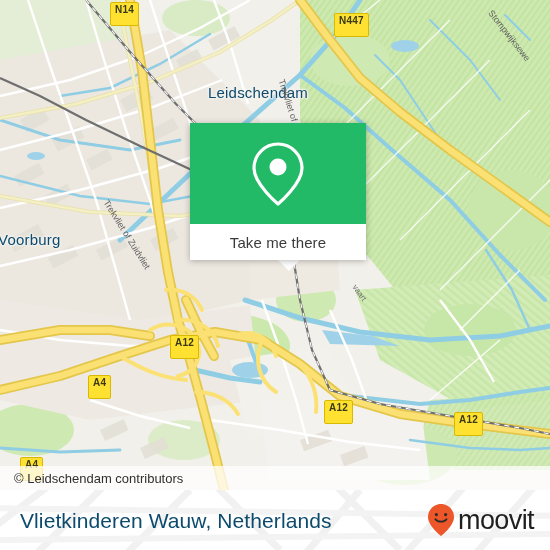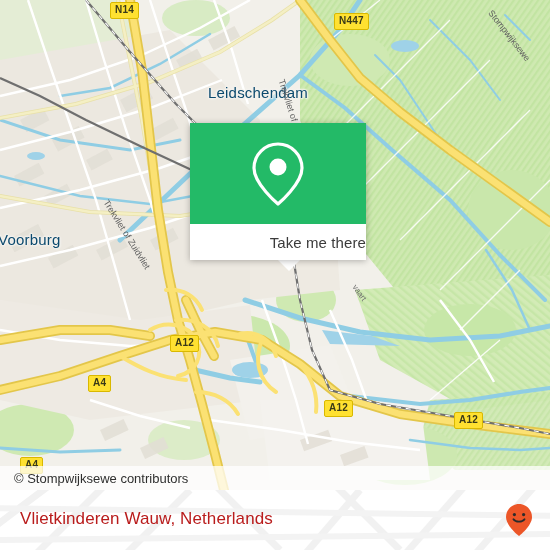--- a/index.html
+++ b/index.html
@@ -63,21 +63,21 @@
   
   .shield {
     position: absolute;
     background: #ffe131;
     border: 1px solid #d9b800;
     border-radius: 2px;
     color: #3a3a18;
     font-size: 10px;
     font-weight: bold;
     line-height: 12px;
-    padding: 1px 4px 2px 4px;
+    padding: 1px 4px 9px 4px;
     letter-spacing: 0.2px;
     white-space: nowrap;
   }
 
   
   #attribution {
     position: absolute;
     left: 0;
     bottom: 0;
     width: 550px;
@@ -107,21 +107,21 @@
     height: 101px;
     display: flex;
     align-items: center;
     justify-content: center;
   }
   #card-bottom {
     background: #ffffff;
     height: 36px;
     display: flex;
     align-items: center;
-    justify-content: flex-end;
+    justify-content: center;
   }
   #card-bottom .cta {
     font-size: 15px;
     color: #3b3b3b;
     letter-spacing: 0.1px;
   }
   #card-tail {
     position: absolute;
     left: 50%;
     margin-left: -11px;
@@ -140,22 +140,22 @@
     width: 550px;
     height: 60px;
     background: #ffffff;
     overflow: hidden;
   }
   #footer-bg { position:absolute; left:0; top:0; width:550px; height:60px; }
   #footer-title {
     position: absolute;
     left: 20px;
     top: 19px;
-    font-size: 17px;
-    color: #b91c1c;
+    font-size: 21px;
+    color: #0c4a6e;
     letter-spacing: 0.1px;
   }
   #brand {
     position: absolute;
     right: 16px;
     top: 14px;
     display: flex;
     align-items: center;
     height: 32px;
   }
@@ -356,21 +356,21 @@
           <path d="M32 6 C18.7 6 8 16.7 8 30 C8 46 32 66 32 66 C32 66 56 46 56 30 C56 16.7 45.3 6 32 6 Z" fill="none" stroke="#ffffff" stroke-width="3.2" stroke-linejoin="round"></path>
           <circle cx="32" cy="29" r="8.5" fill="#ffffff"></circle>
         </svg>
       </div>
       <div id="card-bottom">
         <span class="cta">Take me there</span>
       </div>
     </div>
 
     <div id="attribution">
-      <span class="attr-text">© Stompwijksewe contributors</span>
+      <span class="attr-text">© Leidschendam contributors</span>
     </div>
   </div>
 
   <div id="footer">
     <svg id="footer-bg" viewBox="0 0 550 60" xmlns="http://www.w3.org/2000/svg">
       <rect x="0" y="0" width="550" height="60" fill="#ffffff"></rect>
       <g stroke="#f1f1f1" fill="none" stroke-width="7">
         <path d="M -10 40 L 70 -20"></path>
         <path d="M 30 70 L 120 -20"></path>
         <path d="M 120 70 L 190 0"></path>
@@ -388,16 +388,17 @@
 
     <div id="footer-title">Vlietkinderen Wauw, Netherlands</div>
 
     <div id="brand">
       <svg width="30" height="34" viewBox="0 0 30 34">
         <path d="M15 1 C7.8 1 2 6.8 2 14 C2 23 15 33 15 33 C15 33 28 23 28 14 C28 6.8 22.2 1 15 1 Z" fill="#ec5628"></path>
         <circle cx="10.4" cy="11.6" r="1.6" fill="#2b2b2b"></circle>
         <circle cx="19.6" cy="11.6" r="1.6" fill="#2b2b2b"></circle>
         <path d="M9.5 16.2 C11.6 19.4 18.4 19.4 20.5 16.2" fill="none" stroke="#2b2b2b" stroke-width="1.9" stroke-linecap="round"></path>
       </svg>
+      <span id="brand-word">moovit</span>
     </div>
   </div>
 
 </div>
 
 </body></html>

